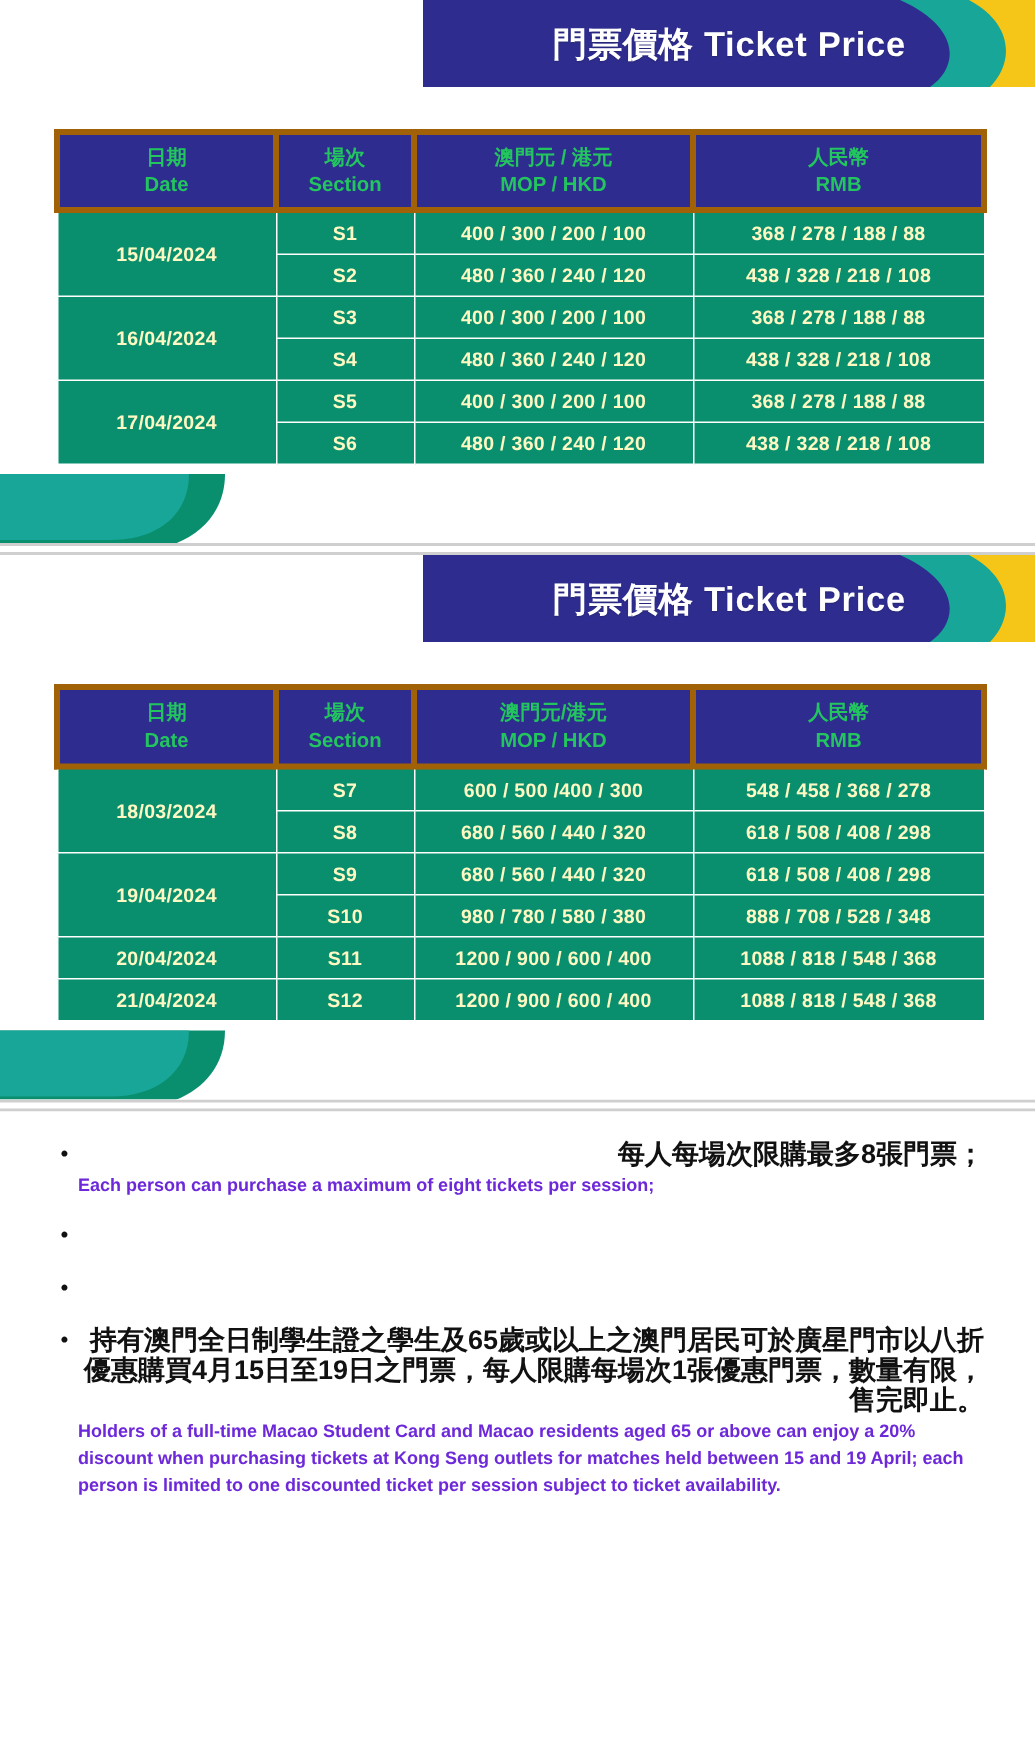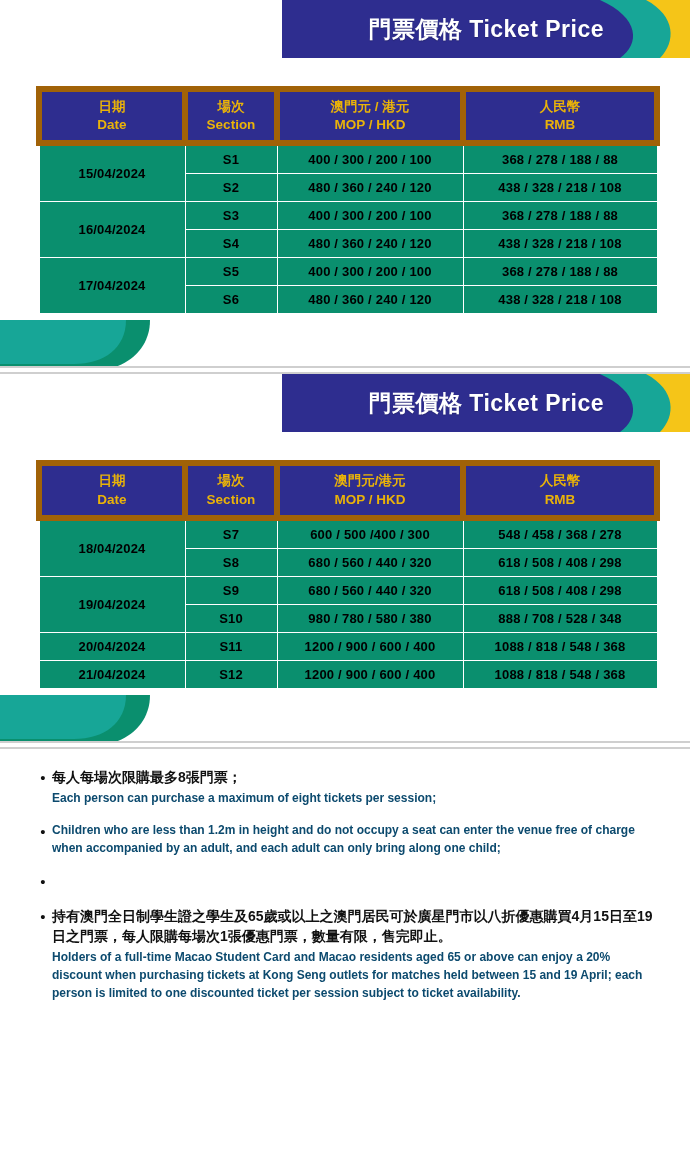--- a/index.html
+++ b/index.html
@@ -52,30 +52,30 @@
   
   .table-wrap { padding: 24px 36px 0 36px; }
   table.price {
     width: 618px;
     border-collapse: collapse;
     table-layout: fixed;
     font-size: 13px;
   }
   table.price th {
     background: #2e2d8f;
-    color: #eab308;
+    color: #22c55e;
     font-size: 13.5px;
     font-weight: bold;
     line-height: 1.35;
     padding: 6px 2px;
-    border: 6px solid #a16207;
+    border: 4px solid #a16207;
   }
   table.price td {
     background: #0a8f6e;
-    color: #000000;
+    color: #fef9c3;
     text-align: center;
     font-weight: bold;
     font-size: 13px;
     padding: 6px 2px;
     border: 1px solid #ffffff;
     letter-spacing: .2px;
   }
   table.price td.date { font-size: 13px; }
   col.c-date { width: 146px; }
   col.c-sec  { width: 92px; }
@@ -94,27 +94,28 @@
     font-size: 15px;
     line-height: 20px;
     width: 18px;
     flex: 0 0 18px;
     text-align: center;
     padding-top: 1px;
   }
   .remark-texts { flex: 1 1 auto; }
   .remark-zh {
     color: #111111;
-    font-size: 14px;
+    font-size: 18px;
     font-weight: bold;
     line-height: 20px;
     margin-bottom: 2px;
+    text-align: right;
   }
   .remark-en {
-    color: #0c4a6e;
+    color: #6d28d9;
     font-size: 12px;
     font-weight: bold;
     line-height: 18px;
   }
   .tail { height: 30px; background: #ffffff; }
 </style>
 </head>
 <body>
 
 <div class="page">
@@ -246,21 +247,21 @@
               <div>MOP / HKD</div>
             </th>
             <th>
               <div>人民幣</div>
               <div>RMB</div>
             </th>
           </tr>
         </thead>
         <tbody>
           <tr>
-            <td class="date" rowspan="2">18/04/2024</td>
+            <td class="date" rowspan="2">18/03/2024</td>
             <td>S7</td>
             <td>600 / 500 /400 / 300</td>
             <td>548 / 458 / 368 / 278</td>
           </tr>
           <tr>
             <td>S8</td>
             <td>680 / 560 / 440 / 320</td>
             <td>618 / 508 / 408 / 298</td>
           </tr>
           <tr>
@@ -306,21 +307,20 @@
       <div class="remark-item">
         <div class="remark-bullet">•</div>
         <div class="remark-texts">
           <div class="remark-zh">每人每場次限購最多8張門票；</div>
           <div class="remark-en">Each person can purchase a maximum of eight tickets per session;</div>
         </div>
       </div>
       <div class="remark-item">
         <div class="remark-bullet">•</div>
         <div class="remark-texts">
-          <div class="remark-en">Children who are less than 1.2m in height and do not occupy a seat can enter the venue free of charge when accompanied by an adult, and each adult can only bring along one child;</div>
         </div>
       </div>
       <div class="remark-item">
         <div class="remark-bullet">•</div>
         <div class="remark-texts">
         </div>
       </div>
       <div class="remark-item">
         <div class="remark-bullet">•</div>
         <div class="remark-texts">

